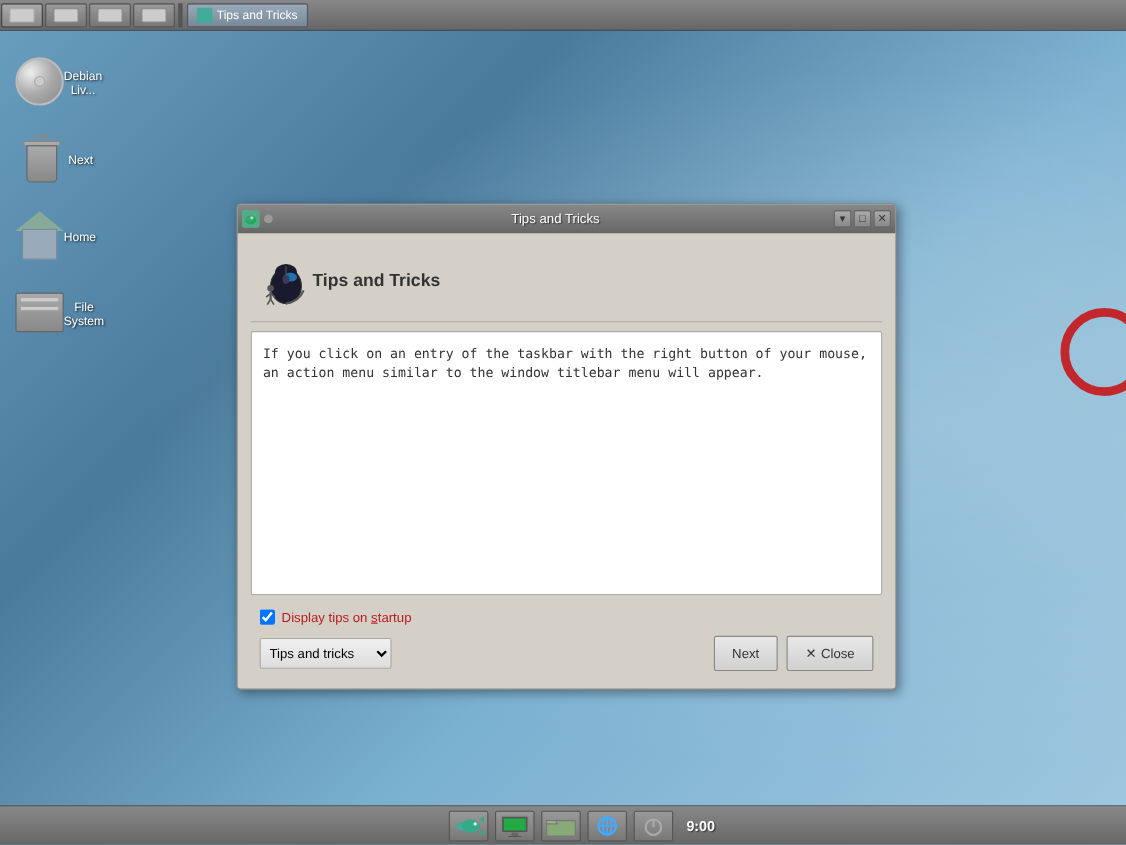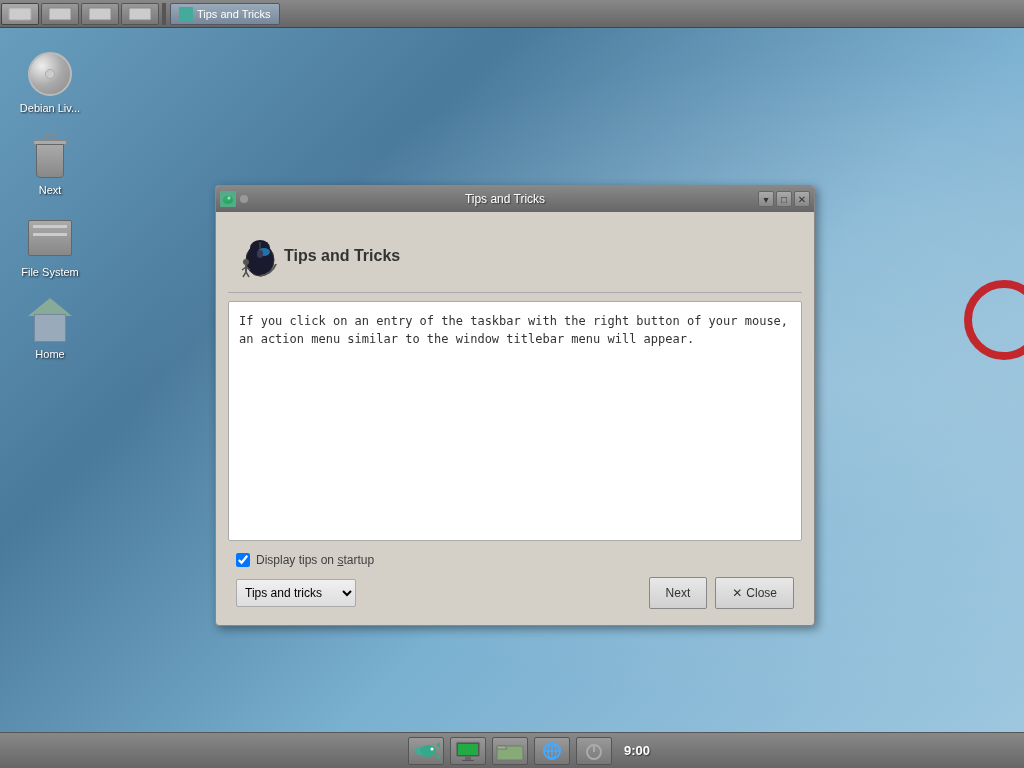--- a/index.html
+++ b/index.html
@@ -99,21 +99,20 @@
       width: 100px;
       display: flex;
       flex-direction: column;
       align-items: center;
       gap: 10px;
       padding: 10px 0;
     }
 
     .desktop-icon {
       display: flex;
-      flex-direction: column;
       align-items: center;
       cursor: pointer;
       padding: 4px;
       border-radius: 4px;
       width: 80px;
     }
 
     .icon-img {
       width: 48px;
       height: 48px;
@@ -403,21 +402,21 @@
     }
 
     .checkbox-row input[type="checkbox"] {
       margin-right: 6px;
       width: 14px;
       height: 14px;
     }
 
     .checkbox-label {
       font-size: 12px;
-      color: #404040;
+      color: #b91c1c;
     }
 
     .checkbox-label u {
       text-decoration: underline;
     }
 
     .dialog-buttons {
       display: flex;
       align-items: center;
       gap: 8px;
@@ -536,33 +535,33 @@
           <div class="trash-handle"></div>
           <div class="trash-lid"></div>
           <div class="trash-body"></div>
         </div>
       </div>
       <span class="icon-label">Next</span>
     </div>
 
     <div class="desktop-icon">
       <div class="icon-img">
-        <div class="fs-icon"></div>
-      </div>
-      <span class="icon-label">File System</span>
-    </div>
-
-    <div class="desktop-icon">
-      <div class="icon-img">
         <div class="home-icon">
           <div class="home-roof"></div>
           <div class="home-body"></div>
         </div>
       </div>
       <span class="icon-label">Home</span>
+    </div>
+
+    <div class="desktop-icon">
+      <div class="icon-img">
+        <div class="fs-icon"></div>
+      </div>
+      <span class="icon-label">File System</span>
     </div>
   </div>
 
   <div class="red-circle"></div>
 
   <div class="dialog">
 
     <div class="dialog-titlebar">
       <div class="dialog-titlebar-icon">
         <svg width="16" height="16" viewBox="0 0 16 16">

